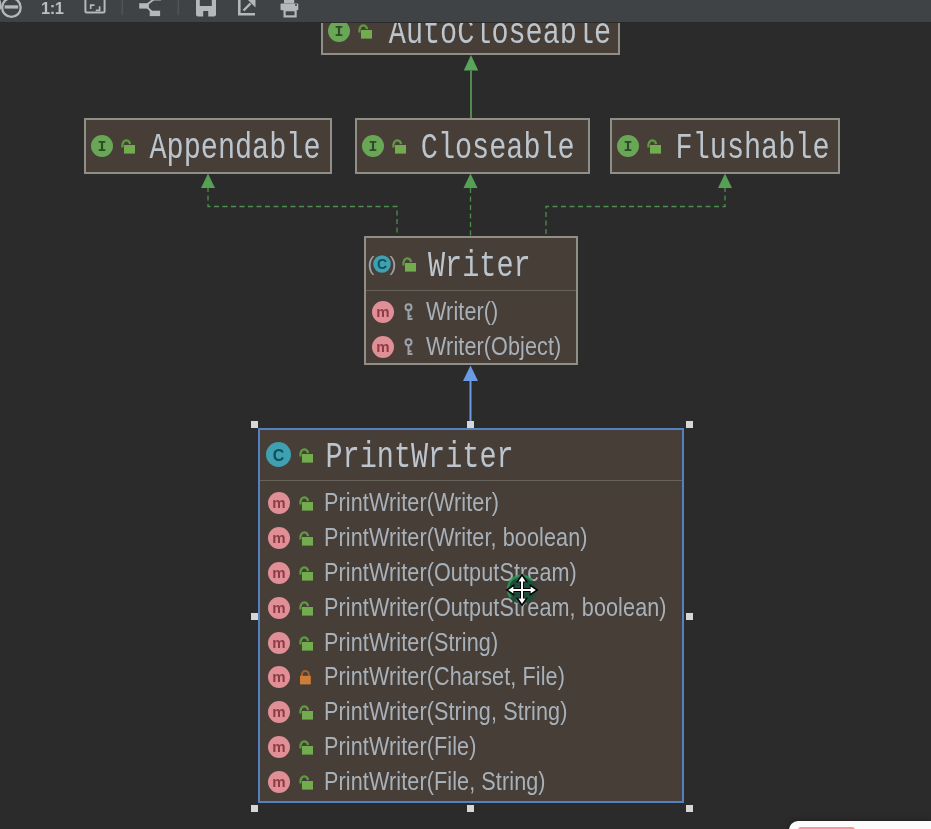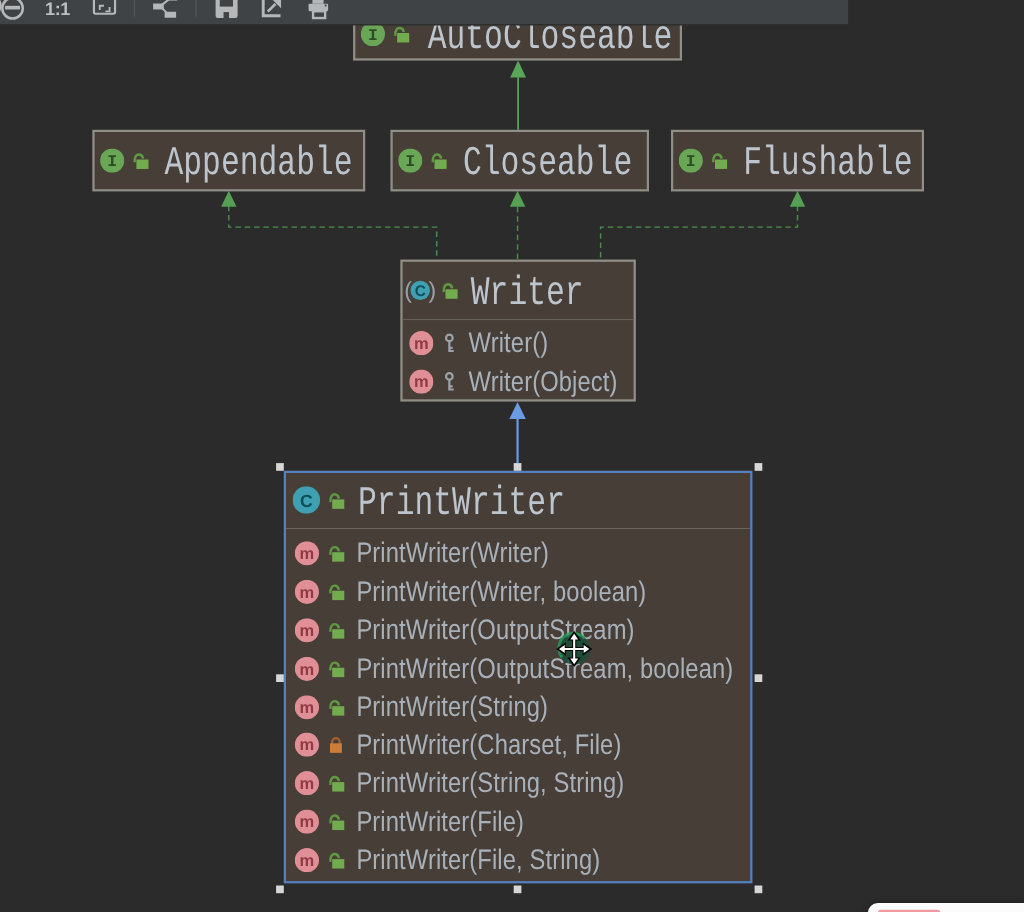--- a/index.html
+++ b/index.html
@@ -6,21 +6,21 @@
   #app{position:relative;width:931px;height:829px;overflow:hidden;background:#2b2b2b;
        font-family:"Liberation Sans",sans-serif;}
   svg{display:block;}
   .node{position:absolute;background:#463e37;border:2px solid #8f8f87;box-sizing:border-box;z-index:3;}
   .hdr{display:flex;align-items:center;}
   .title{font-family:"Liberation Mono",monospace;font-size:28.5px;letter-spacing:0px;position:relative;top:2.5px;
          color:#bcc5ce;white-space:pre;display:inline-block;transform:scaleY(1.3);}
   .mtxt{font-family:"Liberation Sans",sans-serif;font-size:21.6px;letter-spacing:0.1px;color:#a8b1ba;white-space:pre;display:inline-block;transform:scaleY(1.19);}
   .r{display:flex;align-items:center;}
   .h{position:absolute;width:7px;height:7px;background:#d6d6d6;z-index:6;}
-  #toolbar{position:absolute;left:0;top:0;width:771px;height:22px;background:#3f4345;
+  #toolbar{position:absolute;left:0;top:0;width:931px;height:22px;background:#3f4345;
            border-bottom:1px solid #2a2a2a;z-index:5;}
 </style>
 </head>
 <body>
 <div id="app">
 
 <svg id="lines" width="931" height="829" style="position:absolute;left:0;top:0;z-index:1">
 
   <path d="M471,70.5 V119" stroke="#5aa55a" stroke-width="1.6" fill="none"></path>
   <polygon points="471,55 463.8,70.5 478.2,70.5" fill="#5aa55a"></polygon>

